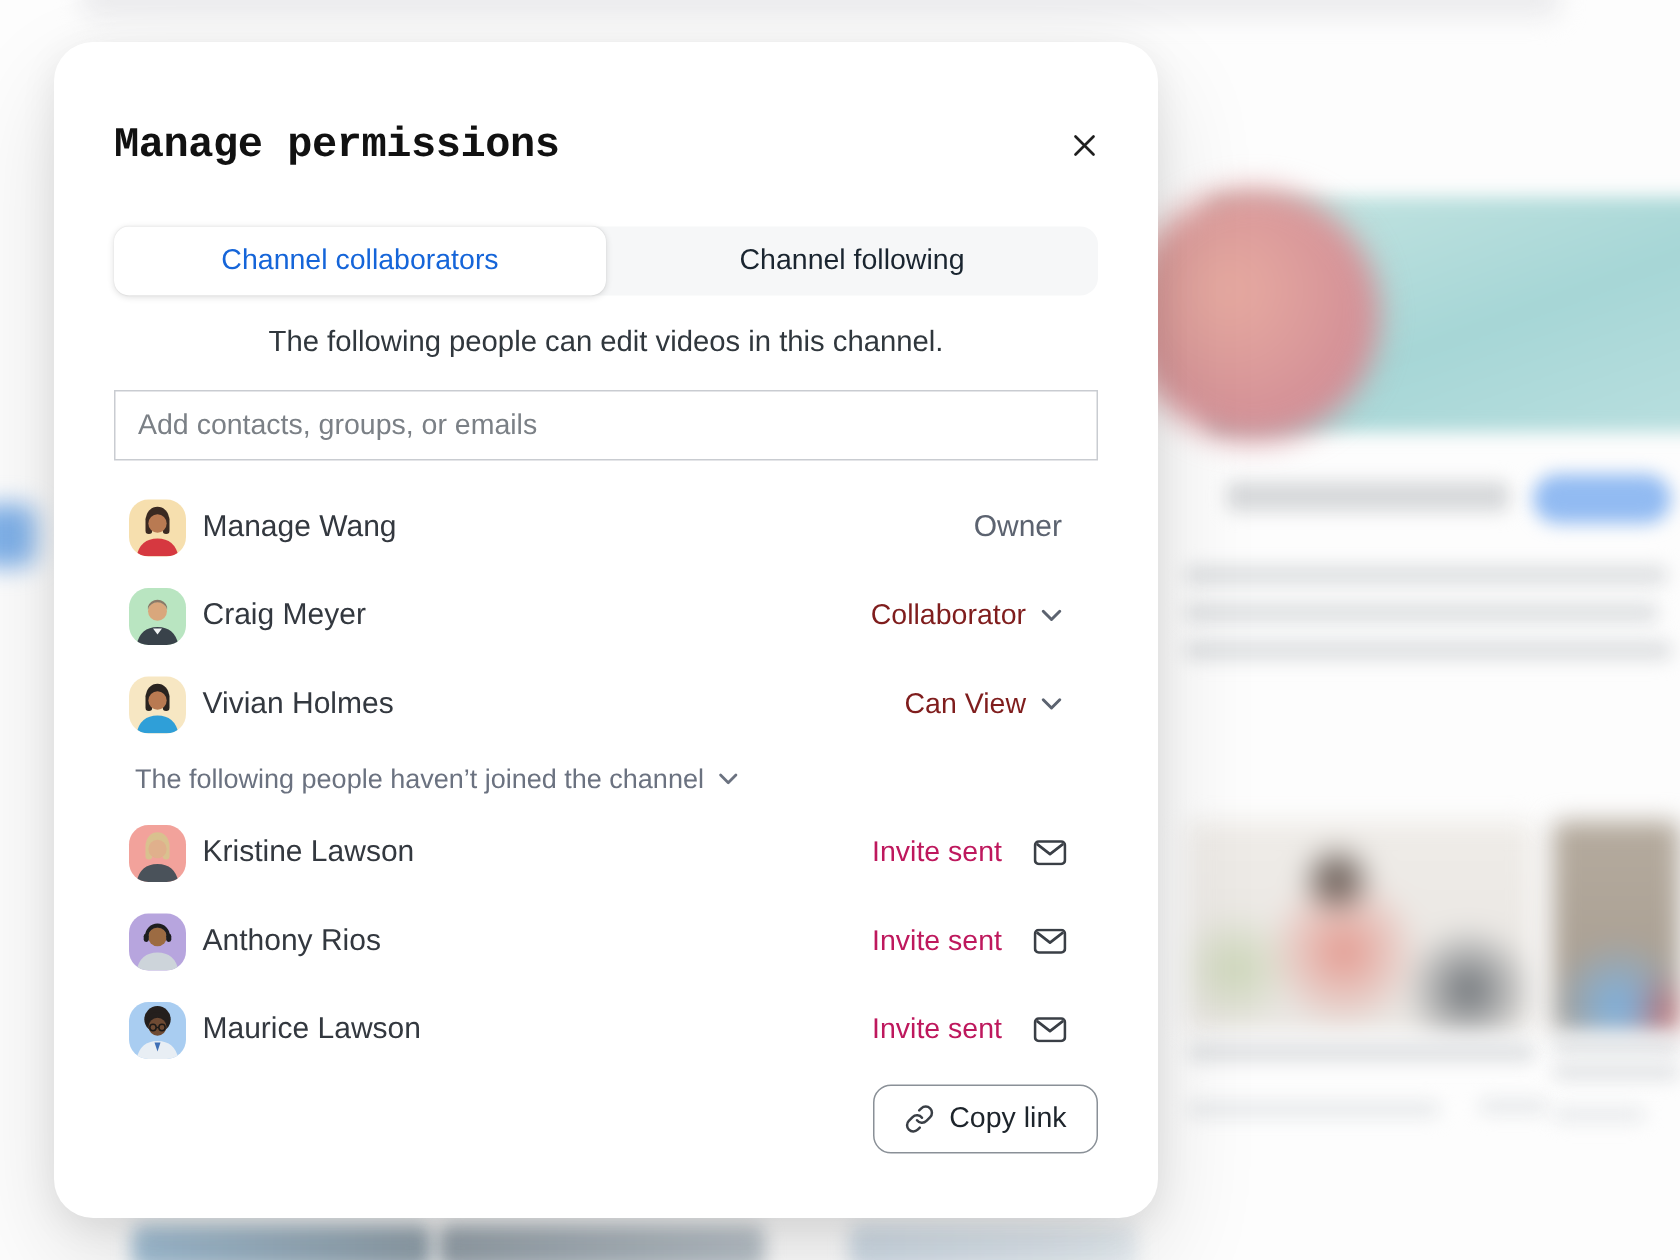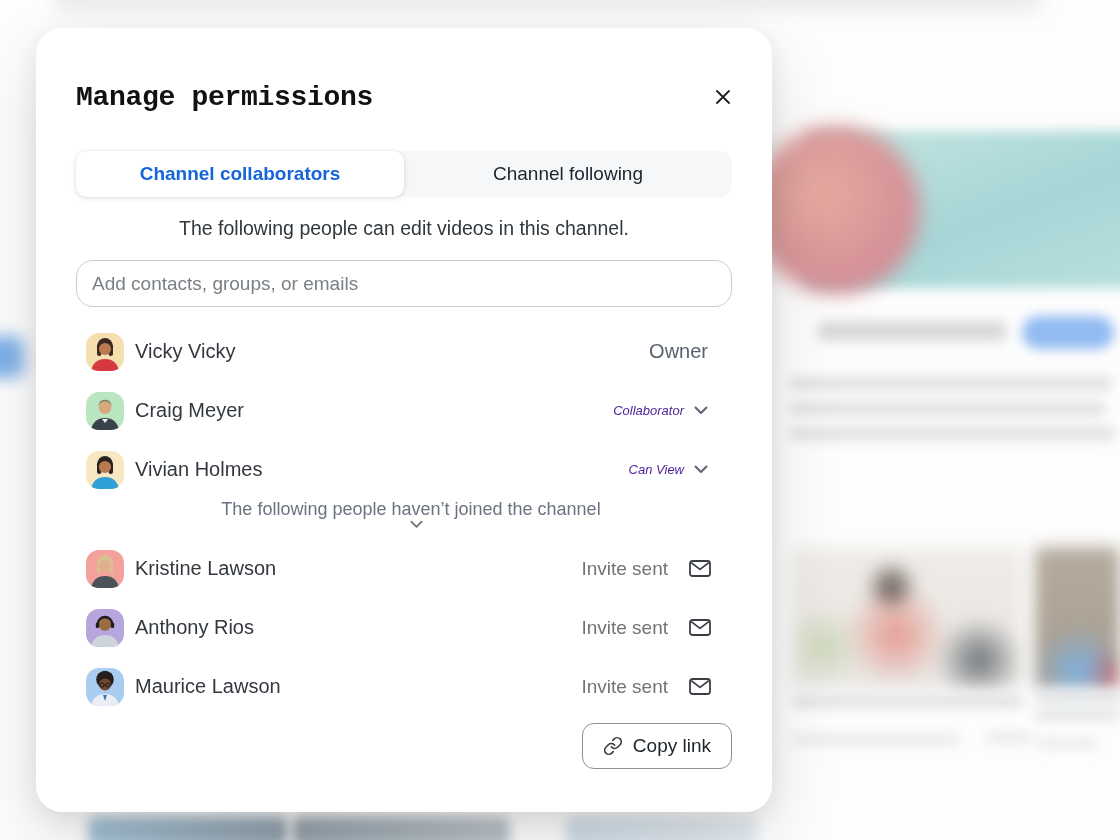--- a/index.html
+++ b/index.html
@@ -60,48 +60,48 @@
   }
 
   .modal-header { margin-top: 51px; height: 36px; display: flex; align-items: center; justify-content: space-between; }
   .modal-title { font-size: 28px; font-weight: 700; color: #111111; letter-spacing: -0.3px; font-family: Liberation Mono, monospace; }
   .close-btn { width: 34px; height: 34px; border: none; background: transparent; cursor: pointer;
     display: flex; align-items: center; justify-content: center; margin-right: -8px; }
 
   .tabs { margin-top: 36px; height: 46px; background: #f6f7f8; border-radius: 12px; display: flex; align-items: stretch; }
   .tab { flex: 1 1 50%; display: flex; align-items: center; justify-content: center;
     font-size: 19px; border: none; background: transparent; cursor: pointer; border-radius: 10px; color: #1a2530; }
-  .tab.active { background: #ffffff; color: #1565d9; font-weight: 700;
+  .tab.active { background: #ffffff; color: #1565d9; font-weight: 400;
     box-shadow: 0 1px 5px rgba(0,0,0,0.14), 0 0 1px rgba(0,0,0,0.08); }
 
   .modal-desc { margin-top: 18px; font-size: 19.5px; line-height: 26px; color: #30373d; text-align: center; }
 
-  .add-input { margin-top: 19px; width: 100%; height: 47px; border: 1px solid #c9ccd1; border-radius: 17px;
+  .add-input { margin-top: 19px; width: 100%; height: 47px; border: 1px solid #c9ccd1; border-radius: 0;
     padding: 0 15px; font-size: 19px; color: #2b3238; font-family: "Liberation Sans", sans-serif; outline: none; }
   .add-input::placeholder { color: #7b8086; }
 
   .people { margin-top: 15px; }
   .person-row { height: 59px; display: flex; align-items: center; }
   .avatar { width: 38px; height: 38px; border-radius: 13px; overflow: hidden; margin-left: 10px; flex: 0 0 38px; }
   .avatar svg { display: block; }
   .person-name { margin-left: 11px; font-size: 20px; color: #33383f; }
   .spacer { flex: 1; }
 
   .role-static { font-size: 20px; color: #5c6370; padding-right: 24px; }
   .role-dropdown { display: flex; align-items: center; gap: 10px; border: none; background: transparent;
-    cursor: pointer; font-size: 13px; color: #4c1d95; padding: 6px 0; padding-right: 24px;
-    font-family: "Liberation Sans", sans-serif; font-style: italic; }
+    cursor: pointer; font-size: 19px; color: #7f1d1d; padding: 6px 0; padding-right: 24px;
+    font-family: "Liberation Sans", sans-serif; }
 
   .section-row { height: 40px; display: flex; align-items: center; padding-left: 14px;
     border: none; background: transparent; cursor: pointer; width: 100%;
-    font-family: "Liberation Sans", sans-serif; flex-direction: column; }
+    font-family: "Liberation Sans", sans-serif; }
   .section-label { font-size: 18px; color: #6b7280; }
   .section-row .chev { margin-left: 10px; }
 
-  .invite-status { font-size: 19px; color: #737373; }
+  .invite-status { font-size: 19px; color: #be185d; }
   .mail-btn { border: none; background: transparent; cursor: pointer; margin-left: 21px; margin-right: 21px;
     display: flex; align-items: center; }
 
   .modal-footer { display: flex; justify-content: flex-end; margin-top: 7px; }
   .copy-link-btn { height: 46px; display: flex; align-items: center; gap: 10px; padding: 0 20px;
     background: #ffffff; border: 1px solid #8a9097; border-radius: 12px; cursor: pointer;
     font-size: 19px; color: #1d242b; font-family: "Liberation Sans", sans-serif; }
 </style>
 </head>
 <body>
@@ -159,21 +159,21 @@
         <div class="avatar" style="background-color: rgb(246, 223, 174);">
           <svg width="38" height="38" viewBox="0 0 38 38">
             <rect x="11" y="11" width="4.5" height="12" rx="2.2" fill="#3a2a22"></rect>
             <rect x="22.5" y="11" width="4.5" height="12" rx="2.2" fill="#3a2a22"></rect>
             <path d="M5,38 Q7.5,26 19,26 Q30.5,26 33,38 Z" fill="#d63840"></path>
             <circle cx="19" cy="12.5" r="7.6" fill="#3a2a22"></circle>
             <circle cx="19" cy="16" r="6.1" fill="#b97a52"></circle>
             <path d="M12.2,14 a7,6 0 0 1 13.6,0 l0,-2.5 a7,6.5 0 0 0 -13.6,0 Z" fill="#3a2a22"></path>
           </svg>
         </div>
-        <span class="person-name">Vicky Vicky</span>
+        <span class="person-name">Manage Wang</span>
         <span class="spacer"></span>
         <span class="role-static">Owner</span>
       </div>
 
       <div class="person-row">
         <div class="avatar" style="background-color: rgb(185, 229, 193);">
           <svg width="38" height="38" viewBox="0 0 38 38">
             <path d="M5,38 Q7.5,26 19,26 Q30.5,26 33,38 Z" fill="#39424a"></path>
             <path d="M16,27 L19,31 L22,27 Z" fill="#f2f4f5"></path>
             <circle cx="19" cy="15.5" r="6.3" fill="#d9a77c"></circle>

